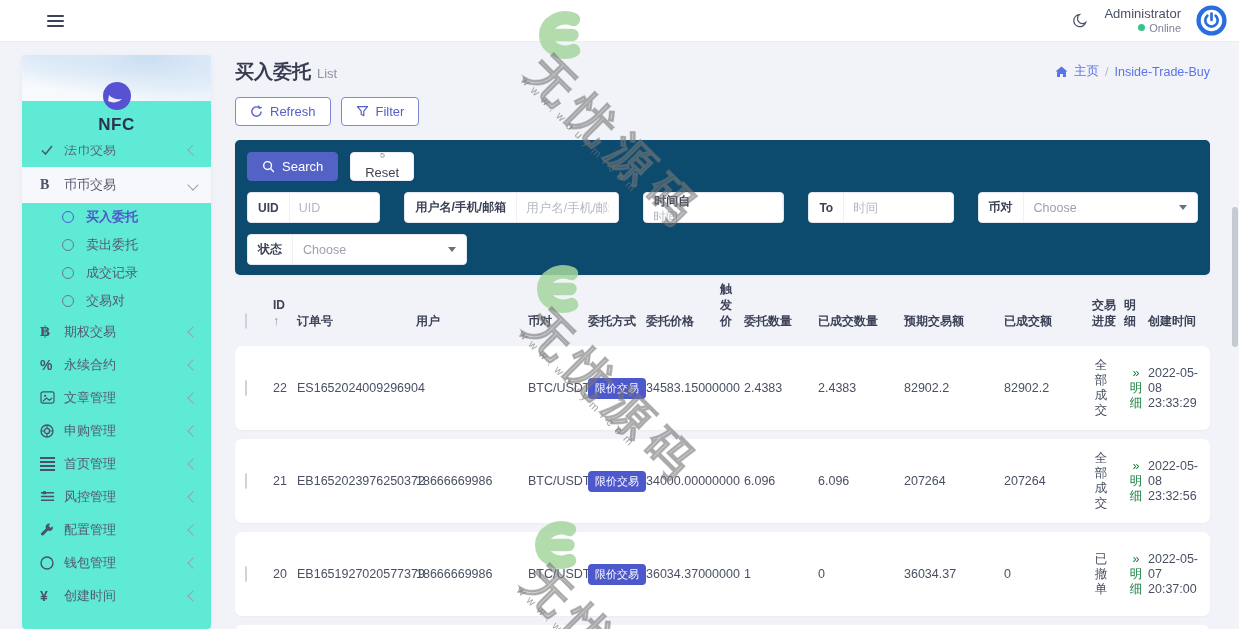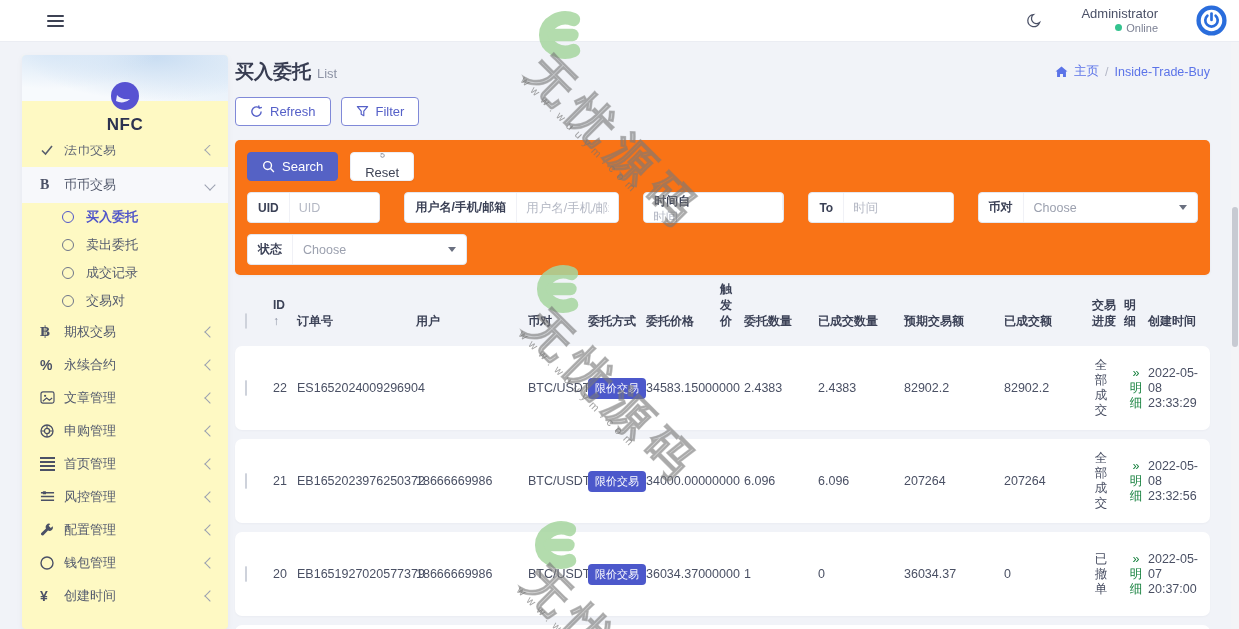--- a/index.html
+++ b/index.html
@@ -3,29 +3,29 @@
 <meta charset="utf-8">
 <style>
   * { margin:0; padding:0; box-sizing:border-box; }
   html,body { width:1239px; height:629px; overflow:hidden; }
   body { position:relative; background:#f1f3f8; font-family:"Liberation Sans","DejaVu Sans",sans-serif; color:#4a5064; }
 
   
   .topbar { position:absolute; left:0; top:0; right:0; height:42px; background:#fff; border-bottom:1px solid #ebedf3; display:flex; align-items:center; z-index:5; }
   .hamburger { margin-left:47px; cursor:pointer; }
   .hamburger i { display:block; width:17px; height:2px; background:#3d4254; margin:3px 0; border-radius:1px; }
-  .topbar-right { margin-left:auto; display:flex; align-items:center; gap:38px; margin-right:12px; }
+  .topbar-right { margin-left:auto; display:flex; align-items:center; gap:15px; margin-right:12px; }
   .userbox { text-align:right; line-height:14px; }
   .user-name { font-size:13px; color:#4a5066; }
   .user-status { font-size:11px; color:#7c8194; display:flex; align-items:center; justify-content:flex-end; gap:4px; }
   .online-dot { width:7px; height:7px; border-radius:50%; background:#34c38f; display:inline-block; }
   .avatar { width:31px; height:31px; }
 
   
-  .sidebar { position:absolute; left:22px; top:55px; width:206px; height:574px; background:#fef9c3; border-radius:4px; box-shadow:0 2px 6px rgba(30,30,60,.05); overflow:hidden; }
+  .sidebar { position:absolute; left:22px; top:55px; width:189px; height:574px; background:#5eead4; border-radius:4px; box-shadow:0 2px 6px rgba(30,30,60,.05); overflow:hidden; }
   .brand { position:relative; height:88px; }
   .brand-waves { position:absolute; inset:0 0 42px 0;
     background:
       radial-gradient(150px 55px at 15% -10%, #d6e6f6 0%, rgba(214,230,246,0) 70%),
       radial-gradient(180px 60px at 65% 5%, #c9ddf2 0%, rgba(201,221,242,0) 72%),
       radial-gradient(160px 70px at 105% 55%, #e6f0fa 0%, rgba(230,240,250,0) 75%),
       #f7fafd; }
   .brand-circle { position:absolute; left:50%; top:26px; margin-left:-15px; width:30px; height:30px; }
   .brand-name { position:absolute; left:0; right:0; top:60px; text-align:center; font-size:17px; font-weight:bold; color:#2c3250; letter-spacing:.5px; }
   .menu { padding-top:2px; }
@@ -53,21 +53,21 @@
   .page-title { font-size:19px; font-weight:bold; color:#383d52; }
   .page-sub { font-size:13px; color:#8d93a5; font-weight:normal; margin-left:6px; }
   .breadcrumb { font-size:12.5px; color:#5b73e8; display:flex; align-items:center; gap:6px; margin-top:4px; }
   .breadcrumb .sep { color:#b3b7c6; }
   .toolbar { margin-top:10px; display:flex; gap:10px; }
   .btn { height:29px; border-radius:4px; font-size:13px; display:inline-flex; align-items:center; gap:7px; padding:0 14px; cursor:pointer; background:#fff; }
   .btn-outline { border:1px solid #8089d8; color:#5560c8; }
   .btn-primary { background:#5562c5; border:1px solid #5562c5; color:#fff; }
   .btn-reset { border:1px solid #eceef4; box-shadow:0 1px 2px rgba(30,30,60,.06); color:#3f4456; }
 
-  .filter-card { margin-top:14px; background:#f97316; border-radius:5px; padding:12px 12px 10px 12px; box-shadow:0 1px 3px rgba(30,30,60,.05); }
+  .filter-card { margin-top:14px; background:#0c4a6e; border-radius:5px; padding:12px 12px 10px 12px; box-shadow:0 1px 3px rgba(30,30,60,.05); }
   .frow { display:flex; gap:24px; margin-top:11px; }
   .fgroup { display:flex; align-items:stretch; border:1px solid #e4e7ee; border-radius:4px; height:31px; background:#fff; overflow:hidden; }
   .fgroup label { display:flex; align-items:center; padding:0 10px; font-weight:bold; font-size:12px; color:#3b4156; border-right:1px solid #f0f1f6; white-space:nowrap; flex:none; }
   .fgroup input { border:0; outline:0; padding:0 9px; font-size:12.5px; color:#4a5064; flex:1; min-width:0; font-family:inherit; }
   .fgroup input::placeholder { color:#b4b8c4; }
   .choose { flex:1; display:flex; align-items:center; justify-content:space-between; padding:0 10px; color:#9ca1af; font-size:12.5px; cursor:pointer; }
   .caret { width:0; height:0; border-left:4px solid transparent; border-right:4px solid transparent; border-top:5px solid #6a7080; }
   .w-uid{width:138px;} .w-user{width:222px;} .w-from{width:146px;flex-direction:column;} .w-to{width:150px;} .w-pair{width:228px; margin-left:auto;} .w-status{width:220px;}
 
   

